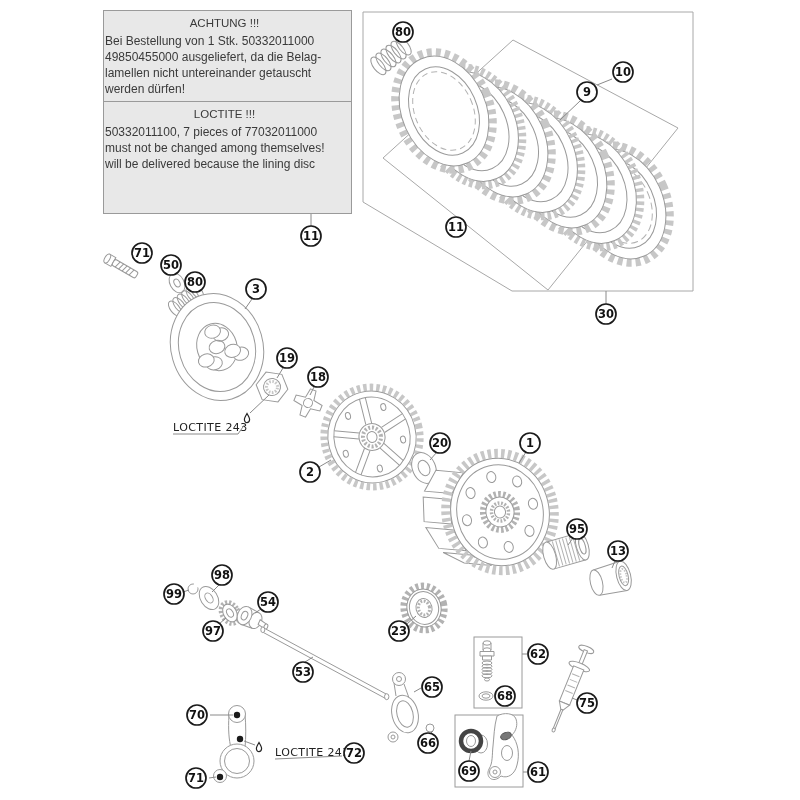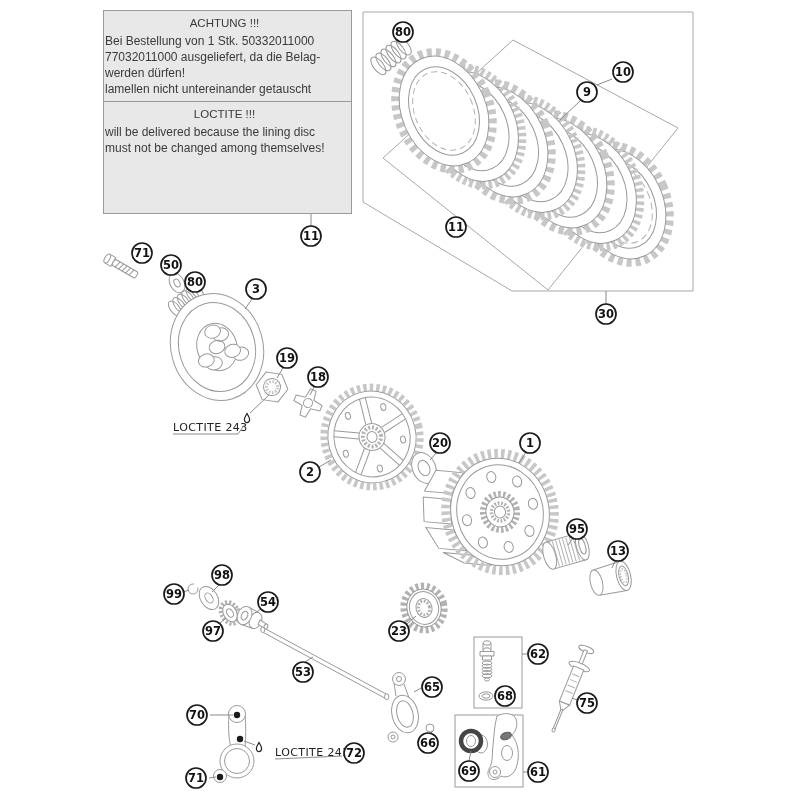--- a/index.html
+++ b/index.html
@@ -478,23 +478,24 @@
           <circle cx="354" cy="753" r="10"></circle>
           <text x="354" y="757">72</text>
         </g>
       </g>
   </svg>
 
   <div class="notice">
     <div class="sec de">
       <div class="title">ACHTUNG !!!</div>
       <div class="line">Bei Bestellung von 1 Stk. 50332011000</div>
-      <div class="line">77032011000 ausgeliefert, da die Belag-</div>
+      <div class="line">49850455000 ausgeliefert, da die Belag-</div>
+      <div class="line">lamellen nicht untereinander getauscht</div>
       <div class="line">werden dürfen!</div>
-      <div class="line">lamellen nicht untereinander getauscht</div>
     </div>
     <div class="sec en">
       <div class="title">LOCTITE !!!</div>
+      <div class="line">50332011100, 7 pieces of 77032011000</div>
+      <div class="line">must not be changed among themselves!</div>
       <div class="line">will be delivered because the lining disc</div>
-      <div class="line">must not be changed among themselves!</div>
     </div>
   </div>
 </div>
 
 </body></html>

